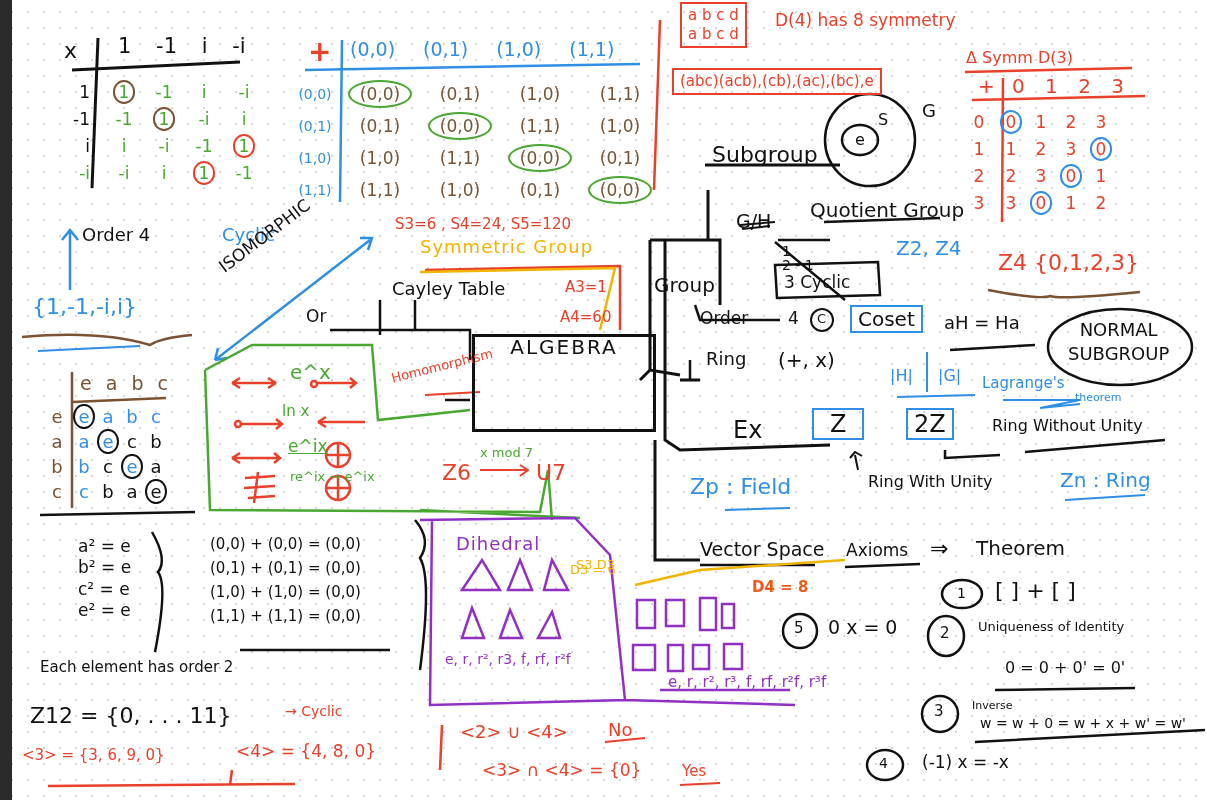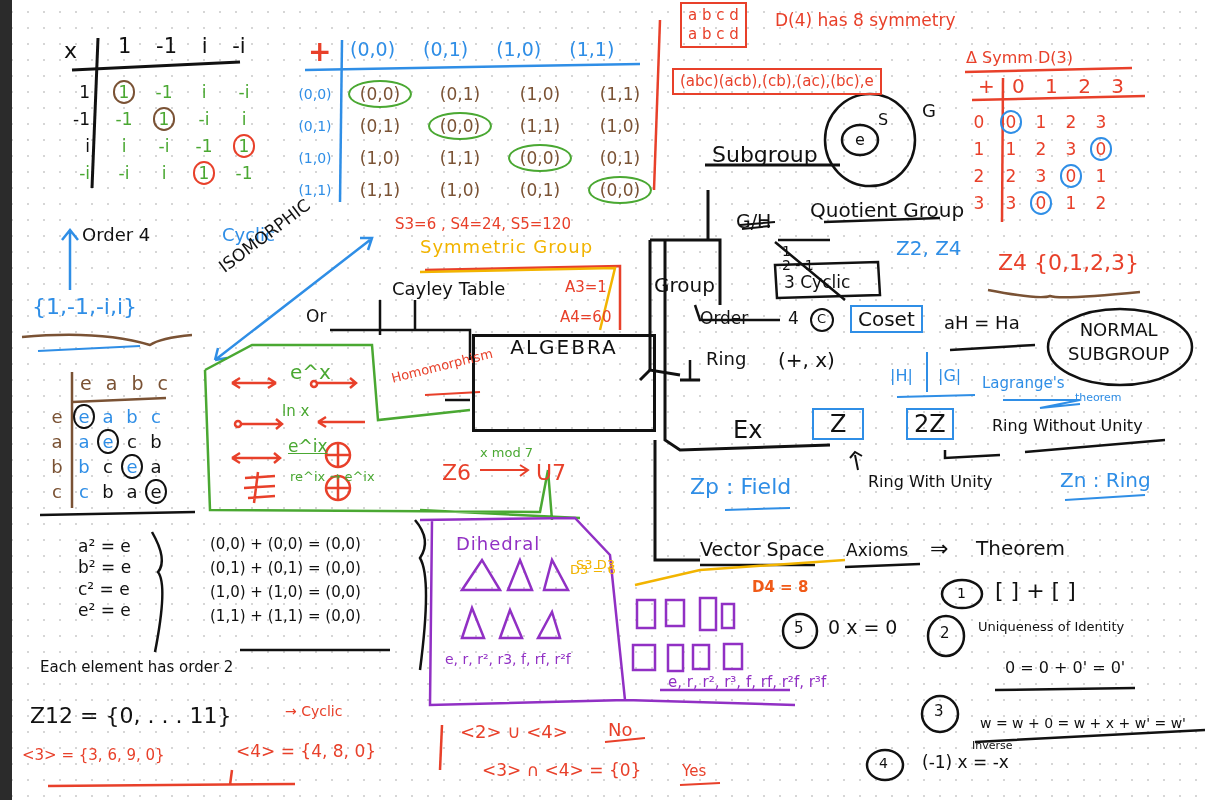--- a/index.html
+++ b/index.html
@@ -426,21 +426,21 @@
 <div class="ab pur" style="left:445px;top:652px;font-size:14px;">e, r, r², r3, f, rf, r²f</div>
 <div class="ab red" style="left:752px;top:580px;font-size:15px;font-weight:bold;color:#f05a18;">D4 = 8</div>
 <div class="ab pur" style="left:668px;top:675px;font-size:15px;">e, r, r², r³, f, rf, r²f, r³f</div>
 
 <div class="ab blk" style="left:957px;top:586px;font-size:14px;">1</div>
 <div class="ab blk" style="left:995px;top:580px;font-size:22px;">[ ] + [ ]</div>
 <div class="ab blk" style="left:940px;top:626px;font-size:15px;">2</div>
 <div class="ab blk" style="left:978px;top:620px;font-size:13px;">Uniqueness of Identity</div>
 <div class="ab blk" style="left:1005px;top:660px;font-size:16px;">0 = 0 + 0' = 0'</div>
 <div class="ab blk" style="left:934px;top:704px;font-size:15px;">3</div>
-<div class="ab blk" style="left:972px;top:740px;font-size:11px;">Inverse</div>
+<div class="ab blk" style="left:972px;top:700px;font-size:11px;">Inverse</div>
 <div class="ab blk" style="left:980px;top:716px;font-size:14px;">w = w + 0 = w + x + w' = w'</div>
 <div class="ab blk" style="left:879px;top:756px;font-size:14px;">4</div>
 <div class="ab blk" style="left:922px;top:754px;font-size:17px;">(-1) x = -x</div>
 <div class="ab blk" style="left:794px;top:621px;font-size:15px;">5</div>
 <div class="ab blk" style="left:828px;top:618px;font-size:19px;">0 x = 0</div>
 
 <div class="ab blk" style="left:30px;top:705px;font-size:22px;">Z12 = {0, . . . 11}</div>
 <div class="ab red" style="left:285px;top:704px;font-size:14px;">→ Cyclic</div>
 <div class="ab red" style="left:22px;top:748px;font-size:15px;">&lt;3&gt; = {3, 6, 9, 0}</div>
 <div class="ab red" style="left:236px;top:743px;font-size:17px;">&lt;4&gt; = {4, 8, 0}</div>

